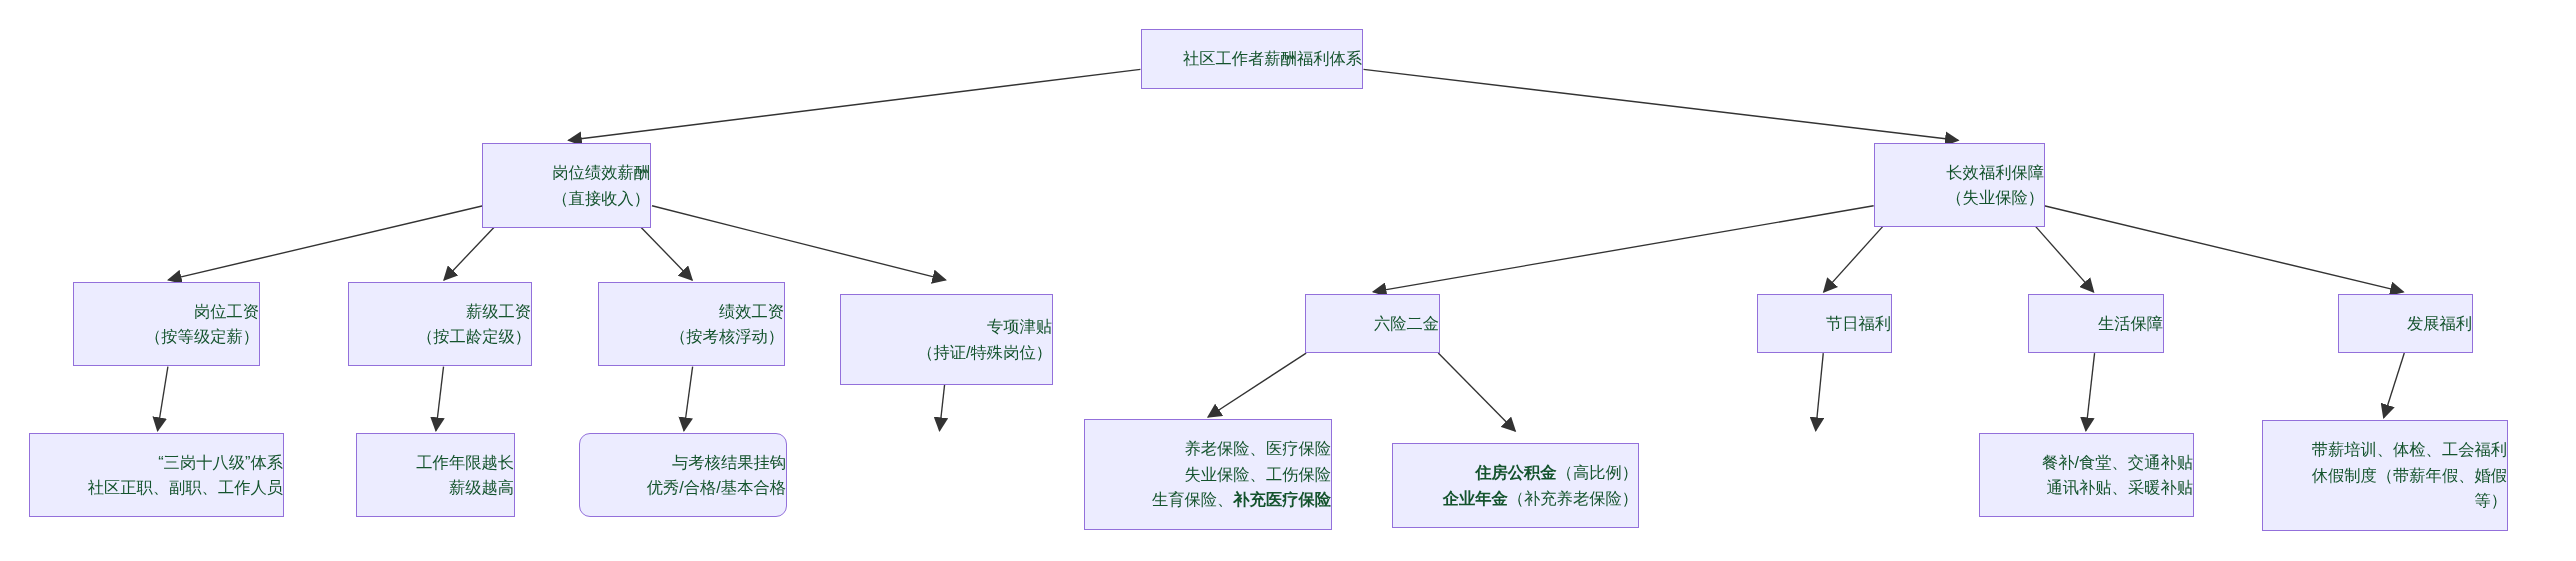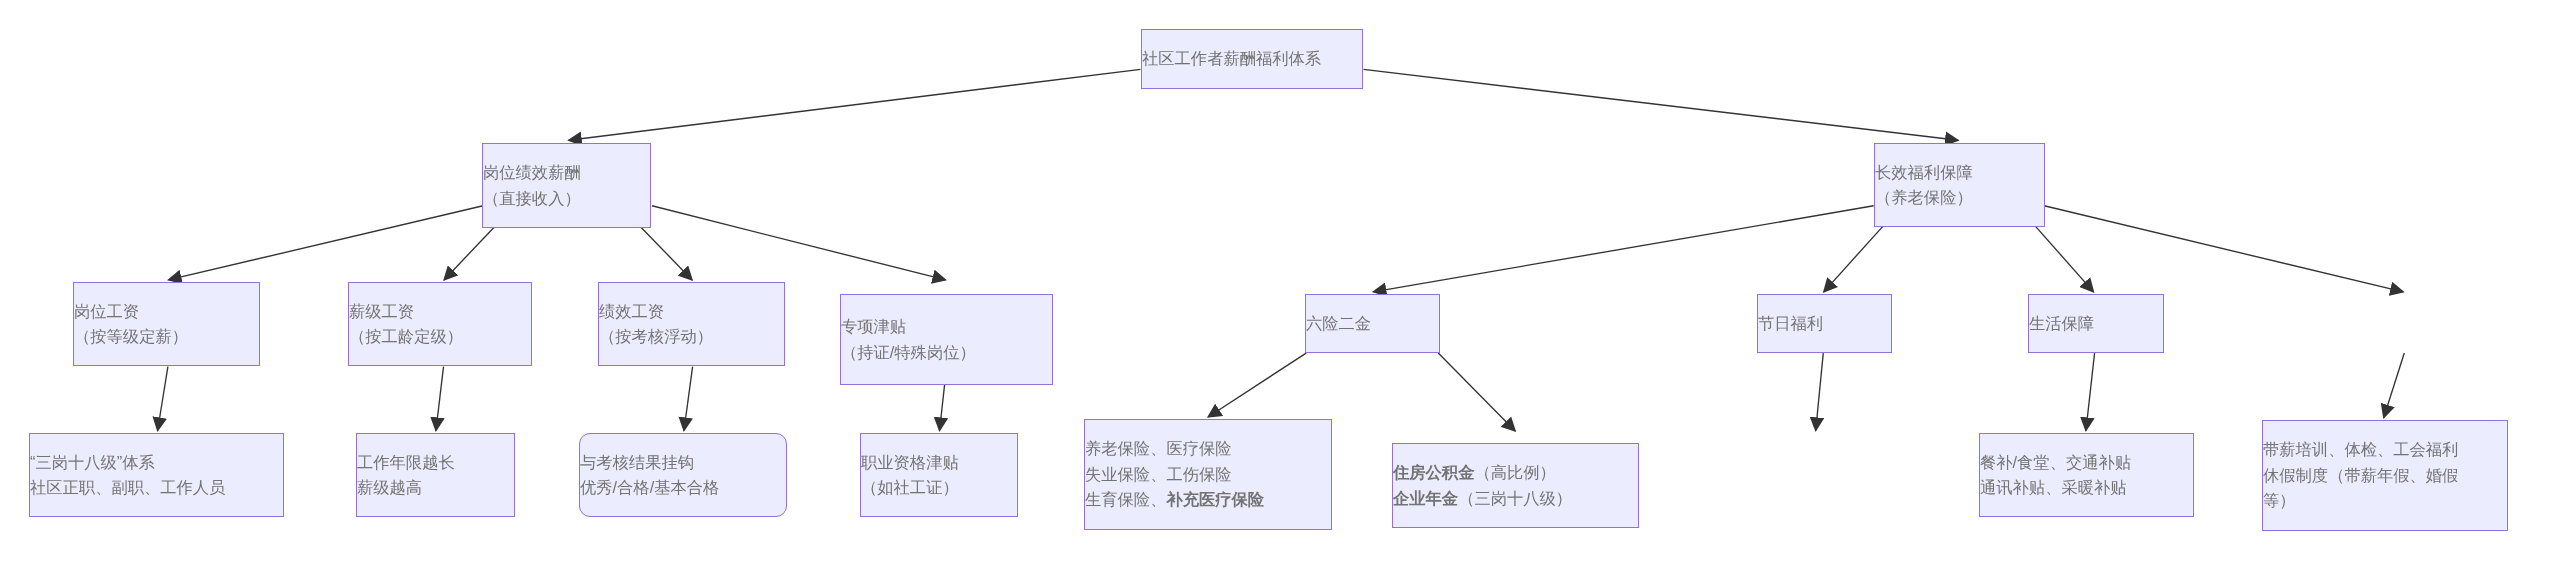--- a/index.html
+++ b/index.html
@@ -19,24 +19,24 @@
     width: 2576px; height: 561px;
     pointer-events: none;
   }
   .node {
     position: absolute;
     background: #ECECFF;
     border: 1.6px solid #9370DB;
     display: flex;
     flex-direction: column;
     justify-content: center;
-    align-items: flex-start;
+    align-items: flex-end;
     text-align: center;
     font-size: 16.3px;
-    color: #737373;
+    color: #14532d;
   }
   .node-line {
     line-height: 25.5px;
     white-space: nowrap;
   }
   .node-line .bold { font-weight: bold; }
 </style>
 </head>
 <body>
 
@@ -74,21 +74,21 @@
   <div class="node" style="left:1141px; top:29px; width:222px; height:60px;">
       <div class="node-line"><span>社区工作者薪酬福利体系</span></div>
     </div>
 
   <div class="node" style="left:482px; top:143px; width:169px; height:85px;">
       <div class="node-line"><span>岗位绩效薪酬</span></div>
       <div class="node-line"><span>（直接收入）</span></div>
     </div>
   <div class="node" style="left:1874px; top:143px; width:171px; height:84px;">
       <div class="node-line"><span>长效福利保障</span></div>
-      <div class="node-line"><span>（养老保险）</span></div>
+      <div class="node-line"><span>（失业保险）</span></div>
     </div>
 
   <div class="node" style="left:73px; top:282px; width:187px; height:84px;">
       <div class="node-line"><span>岗位工资</span></div>
       <div class="node-line"><span>（按等级定薪）</span></div>
     </div>
   <div class="node" style="left:348px; top:282px; width:184px; height:84px;">
       <div class="node-line"><span>薪级工资</span></div>
       <div class="node-line"><span>（按工龄定级）</span></div>
     </div>
@@ -103,45 +103,44 @@
 
   <div class="node" style="left:1305px; top:294px; width:135px; height:59px;">
       <div class="node-line"><span>六险二金</span></div>
     </div>
   <div class="node" style="left:1757px; top:294px; width:135px; height:59px;">
       <div class="node-line"><span>节日福利</span></div>
     </div>
   <div class="node" style="left:2028px; top:294px; width:136px; height:59px;">
       <div class="node-line"><span>生活保障</span></div>
     </div>
+  <div class="node" style="left:2338px; top:294px; width:135px; height:59px;">
+      <div class="node-line"><span>发展福利</span></div>
+    </div>
 
   <div class="node" style="left:29px; top:433px; width:255px; height:84px;">
       <div class="node-line"><span>“三岗十八级”体系</span></div>
       <div class="node-line"><span>社区正职、副职、工作人员</span></div>
     </div>
   <div class="node" style="left:356px; top:433px; width:159px; height:84px;">
       <div class="node-line"><span>工作年限越长</span></div>
       <div class="node-line"><span>薪级越高</span></div>
     </div>
   <div class="node" style="left:579px; top:433px; width:208px; height:84px;border-radius:11px;">
       <div class="node-line"><span>与考核结果挂钩</span></div>
       <div class="node-line"><span>优秀/合格/基本合格</span></div>
     </div>
-  <div class="node" style="left:860px; top:433px; width:158px; height:84px;">
-      <div class="node-line"><span>职业资格津贴</span></div>
-      <div class="node-line"><span>（如社工证）</span></div>
-    </div>
   <div class="node" style="left:1084px; top:419px; width:248px; height:111px;">
       <div class="node-line"><span>养老保险、医疗保险</span></div>
       <div class="node-line"><span>失业保险、工伤保险</span></div>
       <div class="node-line"><span>生育保险、</span><span class="bold">补充医疗保险</span></div>
     </div>
   <div class="node" style="left:1392px; top:443px; width:247px; height:85px;">
       <div class="node-line"><span class="bold">住房公积金</span><span>（高比例）</span></div>
-      <div class="node-line"><span class="bold">企业年金</span><span>（三岗十八级）</span></div>
+      <div class="node-line"><span class="bold">企业年金</span><span>（补充养老保险）</span></div>
     </div>
   <div class="node" style="left:1979px; top:433px; width:215px; height:84px;">
       <div class="node-line"><span>餐补/食堂、交通补贴</span></div>
       <div class="node-line"><span>通讯补贴、采暖补贴</span></div>
     </div>
   <div class="node" style="left:2262px; top:420px; width:246px; height:111px;">
       <div class="node-line"><span>带薪培训、体检、工会福利</span></div>
       <div class="node-line"><span>休假制度（带薪年假、婚假</span></div>
       <div class="node-line"><span>等）</span></div>
     </div>

